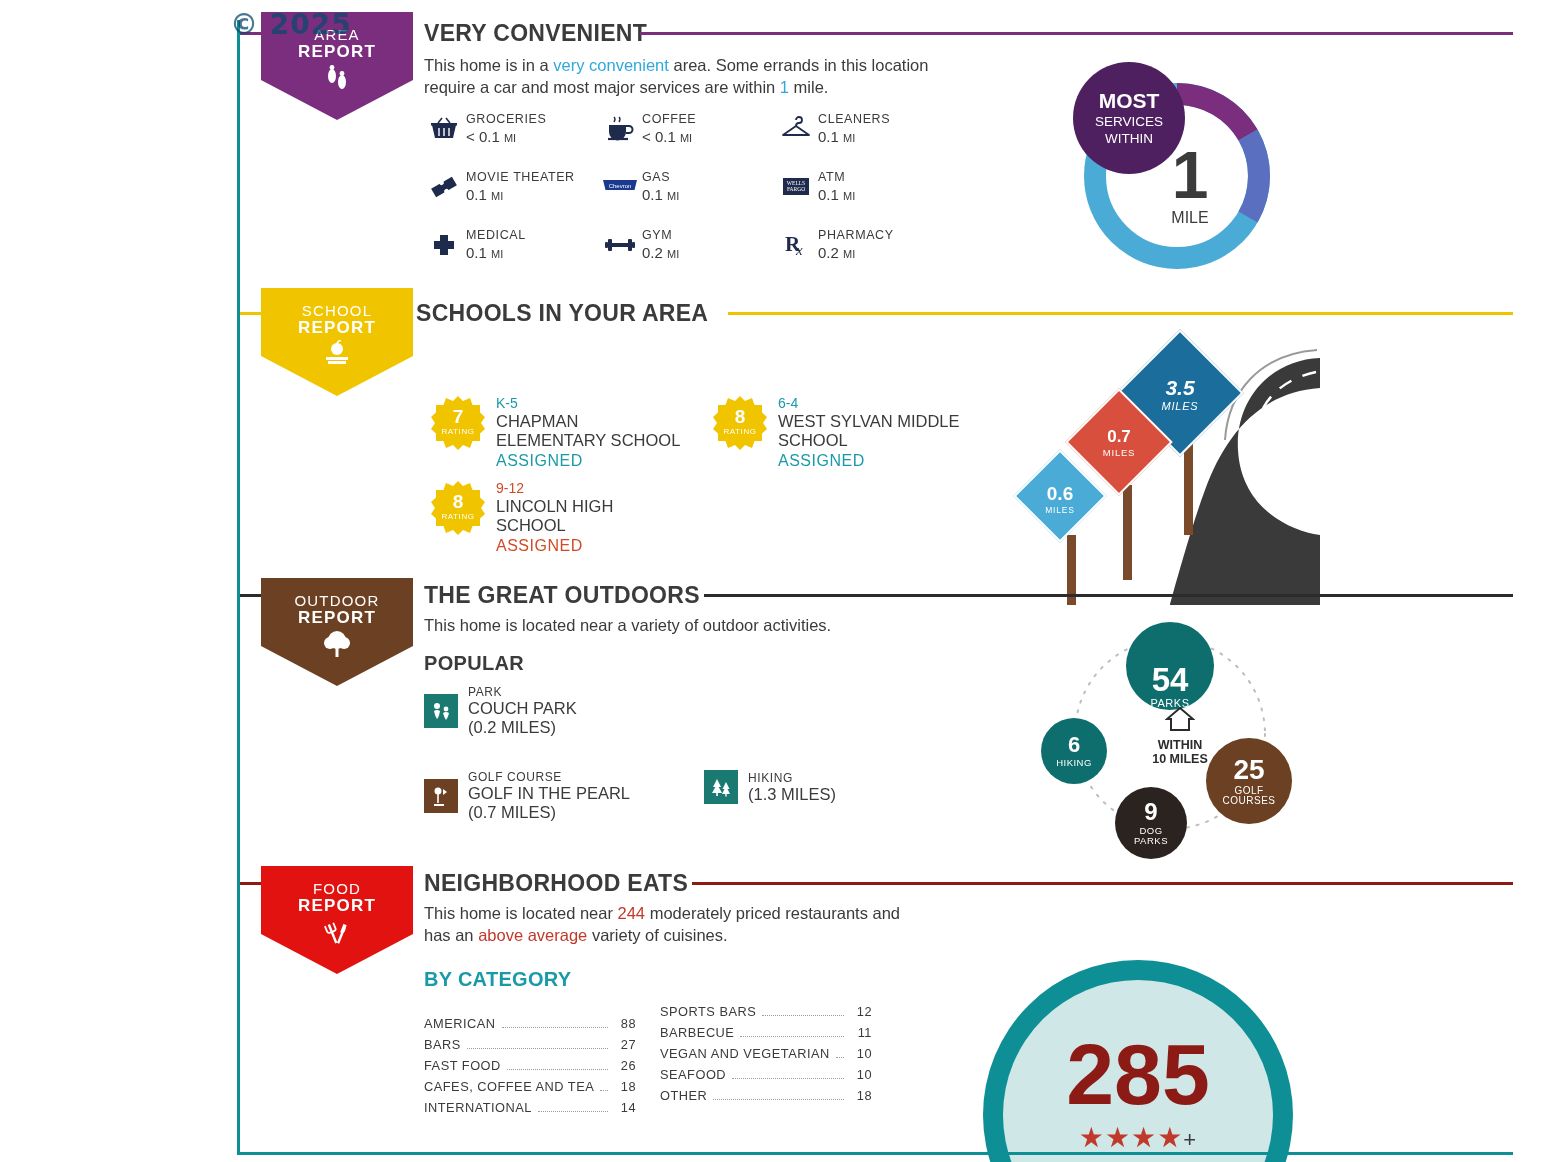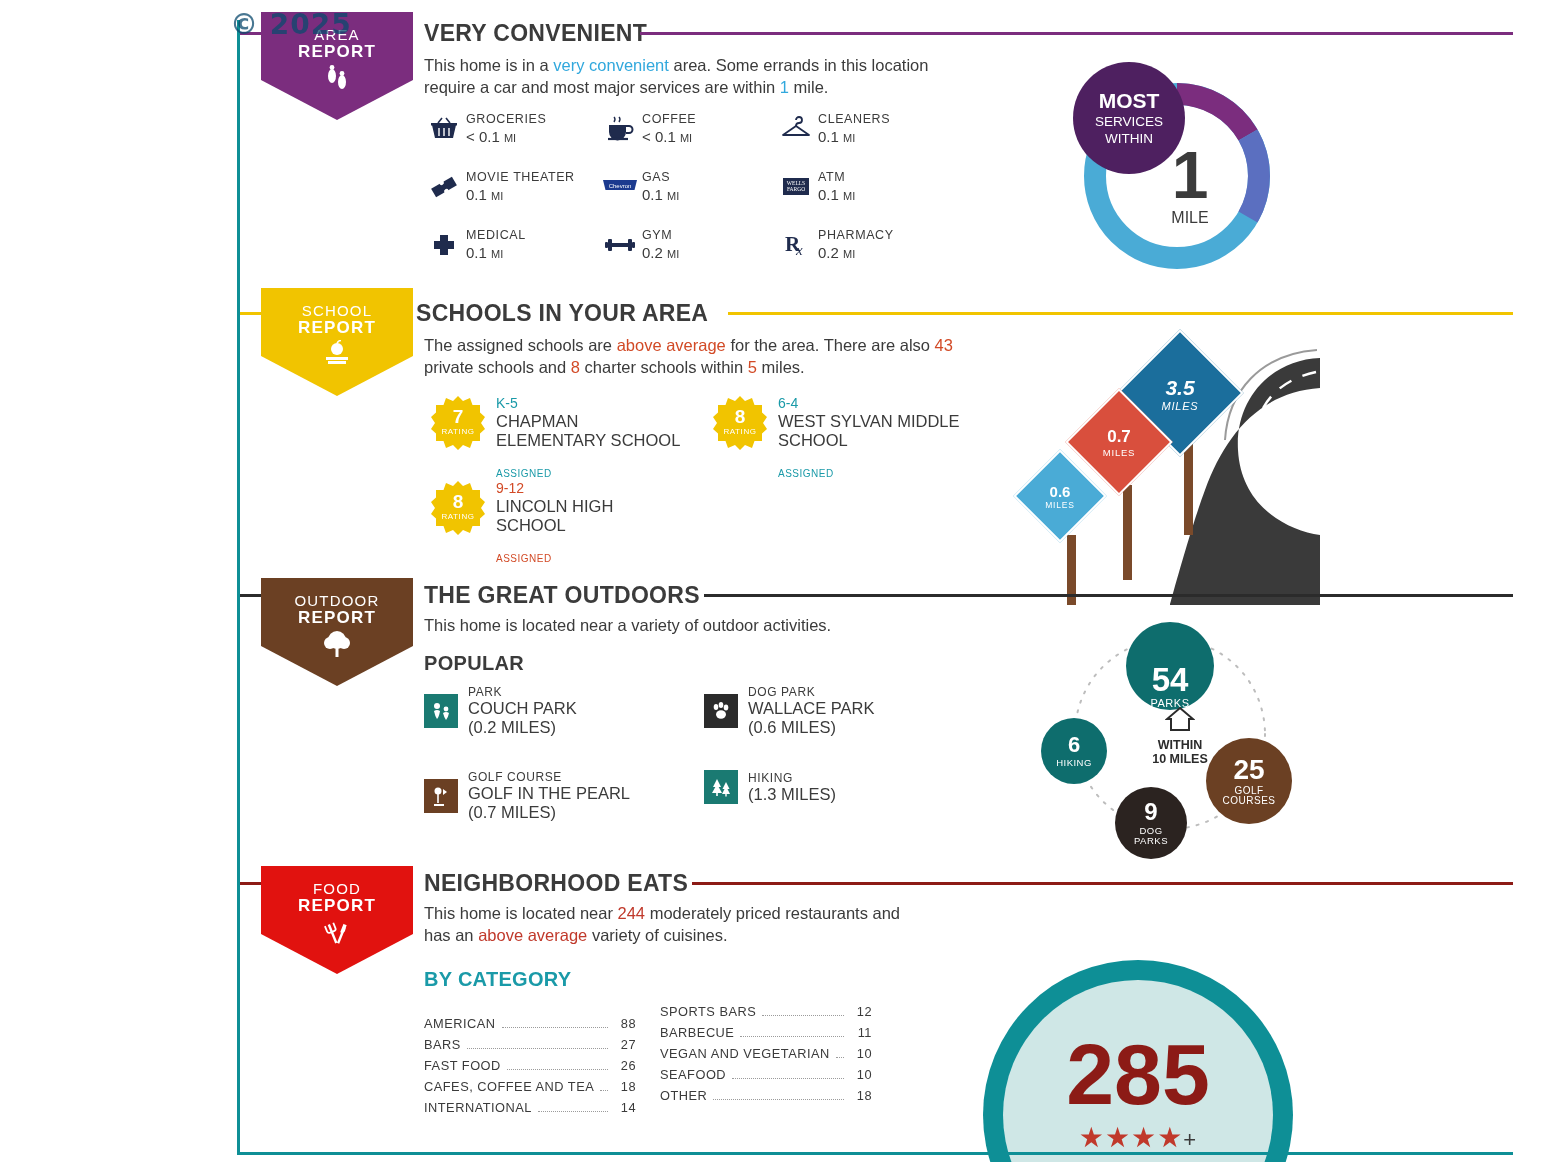--- a/index.html
+++ b/index.html
@@ -111,21 +111,21 @@
     position: absolute; left: 0; right: 0; top: 11px;
     text-align: center; font-size: 19px; font-weight: bold; color: #fff;
   }
   .rating-badge .lbl {
     position: absolute; left: 0; right: 0; top: 32px;
     text-align: center; font-size: 8px; letter-spacing: 0.6px; color: #fff;
   }
   .school-tx { padding-left: 10px; }
   .school-grade { font-size: 14px; margin-bottom: 1px; }
   .school-name { font-size: 16.5px; line-height: 19px; color: #3b3b3b; }
-  .school-assigned { font-size: 10px; letter-spacing: 0.5px; margin-top: 18px; }
+  .school-assigned { font-size: 16px; letter-spacing: 0.5px; margin-top: 2px; }
 
   
   .road-wrap { position: absolute; left: 1020px; top: 330px; width: 300px; height: 275px; overflow: hidden; }
   .sign { position: absolute; text-align: center; color: #fff; }
   .sign .sq {
     transform: rotate(45deg);
     border: 2px solid #fff;
     position: absolute; inset: 0;
   }
   .sign .tx { position: relative; }
@@ -352,23 +352,20 @@
           <rect x="6" y="17" width="22" height="3" fill="#fff"></rect>
           <rect x="8" y="21" width="18" height="3" fill="#fff"></rect>
         </svg>
     </div>
   </div>
 
   <div class="sect-title" style="left:416px; top:300px;">SCHOOLS IN YOUR AREA</div>
   <div class="rule" style="left:728px; top:312px; width:785px; background:#f1c400;"></div>
   <div class="rule" style="left:237px; top:312px; width:165px; background:#f1c400;"></div>
 
-  <div class="para" style="left:424px; top:334px; width:580px;">
-    <span>The assigned schools are </span><span class="hl-orange">above average</span><span> for the area. There are also </span><span class="hl-orange">43</span><span> private schools and </span><span class="hl-orange">8</span><span> charter schools within </span><span class="hl-orange">5</span><span> miles.</span>
-  </div>
 
   <div class="school-item" style="left:430px; top:395px;">
     <div class="rating-badge">
       <svg width="56" height="56" viewBox="0 0 56 56">
           <path d="M28 1 L33 6 L40 3 L42.5 10 L50 10 L50 17.5 L55 22 L51 28 L55 34 L50 38.5 L50 46 L42.5 46 L40 53 L33 50 L28 55 L23 50 L16 53 L13.5 46 L6 46 L6 38.5 L1 34 L5 28 L1 22 L6 17.5 L6 10 L13.5 10 L16 3 L23 6 Z" fill="#f1c400"></path>
         </svg>
       <div class="num">7</div>
       <div class="lbl">RATING</div>
     </div>
     <div class="school-tx">
@@ -429,21 +426,21 @@
   <div class="sign" style="left:1081px; top:404px; width:76px; height:76px;">
     <div class="sq" style="background:#d94f3d;"></div>
     <div class="tx" style="padding-top:23px;">
       <div class="v" style="font-size:17px;">0.7</div>
       <div class="m" style="font-size:9.5px;">MILES</div>
     </div>
   </div>
   <div class="sign" style="left:1027px; top:463px; width:66px; height:66px;">
     <div class="sq" style="background:#4aabd6;"></div>
     <div class="tx" style="padding-top:20px;">
-      <div class="v" style="font-size:15px;">0.6</div>
+      <div class="v" style="font-size:19px;">0.6</div>
       <div class="m" style="font-size:8.5px;">MILES</div>
     </div>
   </div>
 
   <div class="badge" style="left:261px; top:578px;">
     <svg class="shield" viewBox="0 0 152 108">
       <path d="M0 0 H152 V68 L76 108 L0 68 Z" fill="#6b4023"></path>
     </svg>
     <div class="btext">
       <div>OUTDOOR</div>
@@ -476,35 +473,20 @@
           <path d="M13 13 q3-2 6 0 q-1 5 -3 7 q-2-3 -3-7" fill="#fff"></path>
         </svg>
     </div>
     <div class="out-tx">
       <div class="out-cat">PARK</div>
       <div class="out-name">COUCH PARK</div>
       <div class="out-name">(0.2 MILES)</div>
     </div>
   </div>
 
-  <div class="out-item" style="left:704px; top:685px;">
-    <div class="out-ico" style="background:#2b2b2b;">
-      <svg width="22" height="22" viewBox="0 0 22 22">
-          <ellipse cx="6" cy="7" rx="2.3" ry="3" fill="#fff"></ellipse>
-          <ellipse cx="11" cy="5" rx="2.3" ry="3" fill="#fff"></ellipse>
-          <ellipse cx="16" cy="7.5" rx="2.3" ry="3" fill="#fff"></ellipse>
-          <ellipse cx="11" cy="14.5" rx="5" ry="4.2" fill="#fff"></ellipse>
-        </svg>
-    </div>
-    <div class="out-tx">
-      <div class="out-cat">DOG PARK</div>
-      <div class="out-name">WALLACE PARK</div>
-      <div class="out-name">(0.6 MILES)</div>
-    </div>
-  </div>
 
   <div class="out-item" style="left:424px; top:770px;">
     <div class="out-ico" style="background:#6b4023;">
       <svg width="22" height="22" viewBox="0 0 22 22">
           <circle cx="8" cy="6" r="3.5" fill="#fff"></circle>
           <path d="M8 9 v9" stroke="#fff" stroke-width="1.6"></path>
           <path d="M4 19 h10 v2 h-10 Z" fill="#fff"></path>
           <path d="M13 4 l4 3 -4 3 Z" fill="#fff"></path>
         </svg>
     </div>

